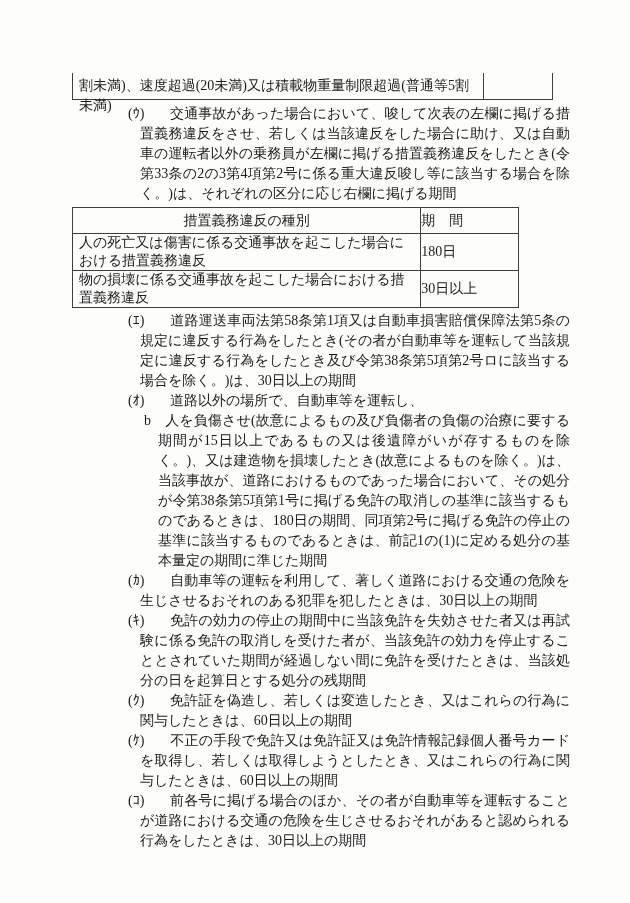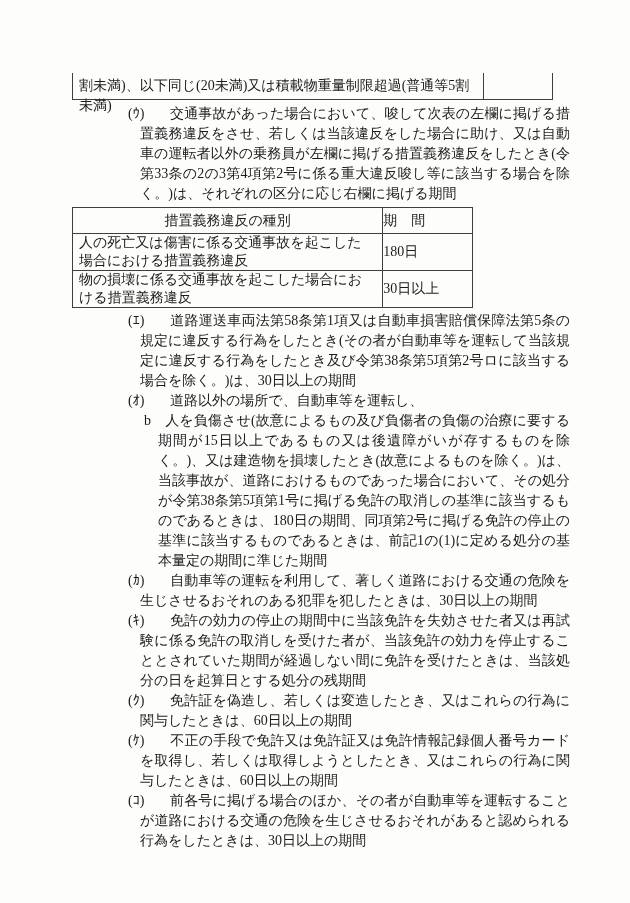--- a/index.html
+++ b/index.html
@@ -29,42 +29,42 @@
   p.para { width:570px; text-align:justify; }
   p.note { padding-left:92px;  text-indent:-29px; }
   p.note .mk { display:inline-block; width:48px; text-indent:0; }
   p.item { padding-left:140px; text-indent:-12px; }
   p.item .mk { display:inline-block; width:42px; text-indent:0; }
   p.sub  { padding-left:158px; text-indent:-14px; }
   p.sub  .mk { display:inline-block; width:21px; text-indent:0; }
 
   table.obl {
     margin:3px 0 3px 72px;
-    width:401px;
+    width:447px;
     border-collapse:collapse;
   }
   table.obl th, table.obl td {
     border:1px solid #3f3f3f;
     height:26px;
     font-weight:normal;
     font-size:14px;
     line-height:18px;
     vertical-align:middle;
   }
   table.obl th { text-align:center; }
   table.obl td.type { width:377px; text-align:left; padding:0 8px 0 6px; }
   table.obl th.per, table.obl td.per { width:104px; text-align:left; }
 </style>
 </head>
 <body>
 
 <div class="page">
 
   <div class="frag">
-    <div class="frag-cell-l">割未満)、以下同じ(20未満)又は積載物重量制限超過(普通等5割未満)</div>
+    <div class="frag-cell-l">割未満)、速度超過(20未満)又は積載物重量制限超過(普通等5割未満)</div>
     <div class="frag-cell-r"></div>
   </div>
 
 
   <p class="para item"><span class="mk">(ｳ)</span><span>交通事故があった場合において、唆して次表の左欄に掲げる措置義務違反をさせ、若しくは当該違反をした場合に助け、又は自動車の運転者以外の乗務員が左欄に掲げる措置義務違反をしたとき(令第33条の2の3第4項第2号に係る重大違反唆し等に該当する場合を除く。)は、それぞれの区分に応じ右欄に掲げる期間</span></p>
 
   <table class="obl">
     <tbody>
         <tr>
       <th>措置義務違反の種別</th>

